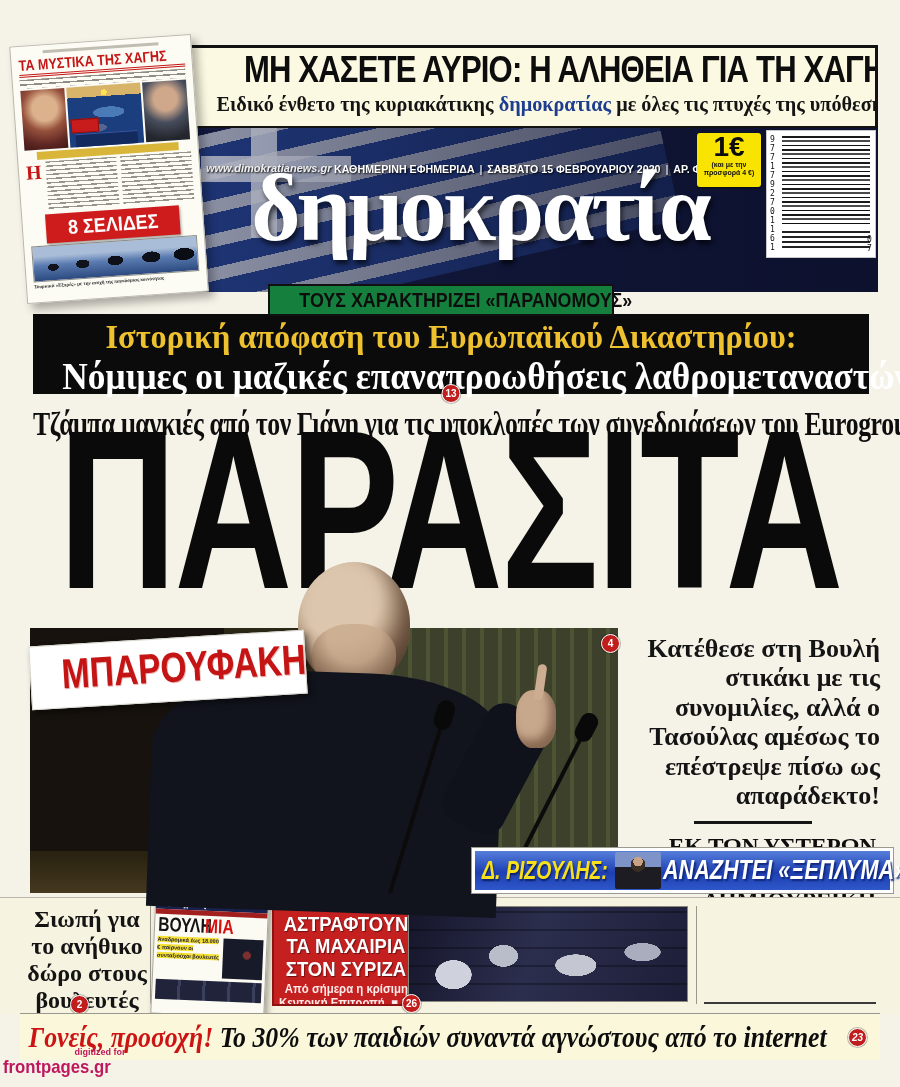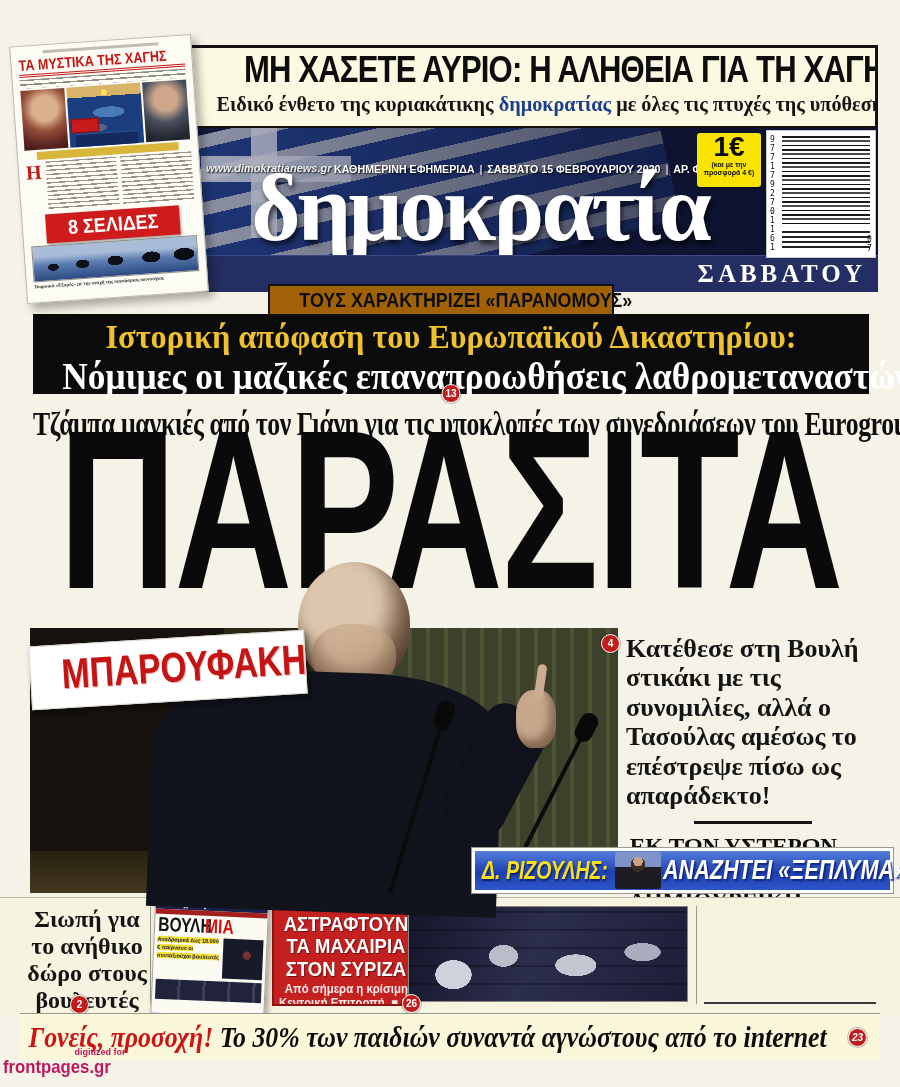--- a/index.html
+++ b/index.html
@@ -79,21 +79,21 @@
   .bc-digits{position:absolute;left:1px;top:4px;writing-mode:vertical-rl;text-orientation:upright;
              font-family:"DejaVu Sans Mono",monospace;font-size:8px;letter-spacing:0px;color:#111;}
   .bc-bars{position:absolute;left:15px;right:5px;top:5px;bottom:30px;
            background:repeating-linear-gradient(180deg,#1a1a1a 0 2px,#fff 2px 4px,#4a4a4a 4px 6px,#fff 6px 9px,#111 9px 10px,#fff 10px 13px);}
   .bc-bars2{position:absolute;left:15px;right:5px;bottom:6px;height:20px;
            background:repeating-linear-gradient(180deg,#222 0 2px,#fff 2px 5px);}
   .bc-issue{position:absolute;right:1px;bottom:4px;writing-mode:vertical-rl;text-orientation:upright;
             font-family:"DejaVu Sans Mono",monospace;font-size:8px;color:#111;}
 
   
-  .kicker{left:268px;top:284px;width:346px;height:32px;background:#a16207;border:2px solid #111;box-sizing:border-box;
+  .kicker{left:268px;top:284px;width:346px;height:32px;background:#15803d;border:2px solid #111;box-sizing:border-box;
           text-align:center;z-index:4;}
   .kicker>span{display:inline-block;font-family:"Liberation Sans",sans-serif;font-weight:700;font-size:21px;
                line-height:27px;transform:scaleX(.85);white-space:nowrap;color:#0d0d0d;}
 
   
   .leadbox{left:33px;top:314px;width:836px;height:80px;background:#0b0b0b;text-align:center;z-index:3;}
   .lb1{color:#eec12f;font-weight:700;font-size:34px;line-height:40px;margin-top:3px;
        transform:scaleX(.95);transform-origin:50% 50%;white-space:nowrap;}
   .lb2{color:#fff;font-weight:700;font-size:38px;line-height:42px;margin-top:-2px;
        transform:scaleX(.93);transform-origin:50% 50%;white-space:nowrap;}
@@ -139,21 +139,21 @@
   .sticker{position:absolute;left:0px;top:10px;width:274px;height:62px;background:#fff;border:1px solid #d8d8d0;
            transform:rotate(-3.5deg);box-shadow:3px 4px 6px rgba(0,0,0,.45);text-align:center;z-index:5;}
   .sticker>span{display:inline-block;color:#c41414;font-family:"Liberation Sans",sans-serif;font-weight:700;
            font-size:42px;line-height:58px;transform:scaleX(.8);white-space:nowrap;letter-spacing:0px;
            text-shadow:1px 1px 0 #e8b5b5;}
   .photo-cap{position:absolute;left:8px;top:116px;width:182px;color:#fff;font-weight:700;font-size:23px;
              line-height:1.16;text-align:center;text-shadow:1px 2px 3px #000,0 0 6px rgba(0,0,0,.8);}
   .ref4{position:absolute;right:-2px;top:6px;}
 
   
-  .rcol{left:626px;top:634px;width:254px;text-align:left;}
+  .rcol{left:626px;top:634px;width:254px;text-align:right;}
   .rc1{font-weight:700;font-size:26px;line-height:1.13;color:#141414;}
   .rc-rule{width:118px;height:3px;background:#151515;margin:11px auto 9px auto;}
   .rc2{font-weight:700;font-size:24px;line-height:1.12;color:#0d0d0d;transform:scaleX(.97);transform-origin:50% 0;}
 
   
   .riz{left:472px;top:848px;width:421px;height:45px;border:3px solid #fff;box-sizing:border-box;z-index:6;
        background:linear-gradient(180deg,#557fdb 0,#1e3fb2 55%,#2e57c9 100%);
        display:flex;align-items:center;box-shadow:0 0 0 1px #9a9a92;}
   .riz-name{display:inline-block;color:#f8e11a;font-family:"Liberation Sans",sans-serif;font-weight:700;
             font-style:italic;font-size:25px;transform:scaleX(.78);transform-origin:0 50%;white-space:nowrap;
@@ -262,23 +262,20 @@
 
   <div class="abs masthead">
     <div class="flagwrap"></div>
     <div class="flagcross-v"></div>
     <div class="flagcross-h"></div>
     <div class="mast-shade"></div>
     <div class="abs mh-web">www.dimokratianews.gr</div>
     <div class="abs mh-dateline"><span>ΚΑΘΗΜΕΡΙΝΗ ΕΦΗΜΕΡΙΔΑ</span><span class="sep">|</span><span>ΣΑΒΒΑΤΟ 15 ΦΕΒΡΟΥΑΡΙΟΥ 2020</span><span class="sep">|</span><span>ΑΡ. ΦΥΛ. 2.694</span></div>
     <div class="abs mh-dot"></div>
     <div class="abs mh-logo">δημοκρατία</div>
-    <div class="abs mh-band">
-      <div class="abs mh-edition">ΣΑΒΒΑΤΟΥ</div>
-    </div>
     <div class="abs price">
       <div class="price-main">1€</div>
       <div class="price-note">(και με την</div>
       <div class="price-note">προσφορά 4 €)</div>
     </div>
     <div class="abs barcode">
       <div class="bc-digits">9771792701161</div>
       <div class="bc-bars"></div>
       <div class="bc-bars2"></div>
       <div class="bc-issue">07</div>

